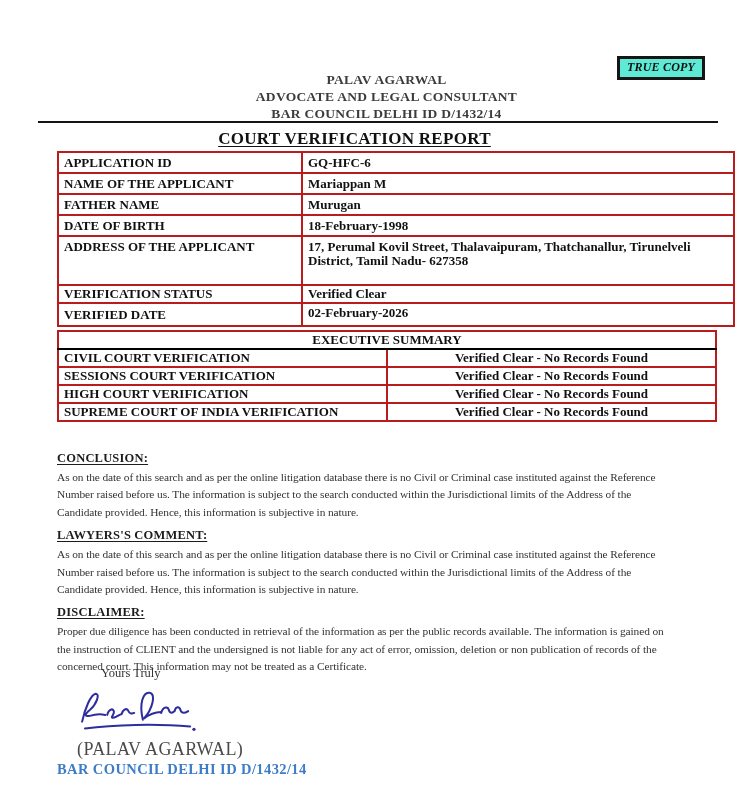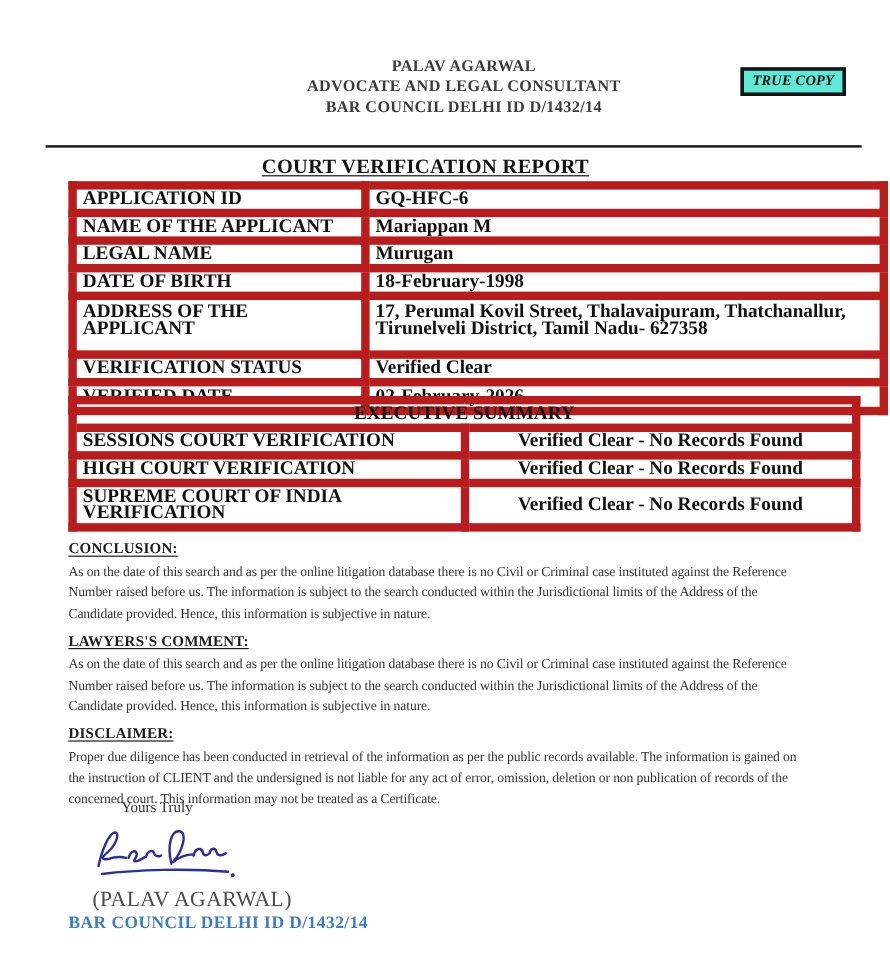--- a/index.html
+++ b/index.html
@@ -10,36 +10,36 @@
   }
   
   .stamp {
     position:absolute; left:617px; top:56px;
     border:3px solid #151515; padding:1px 7px 2px 7px; background:#5eead4;
     font-family:Liberation Serif, serif; font-weight:bold; font-style:italic;
     font-size:12px; color:#111; letter-spacing:0.2px; white-space:nowrap;
   }
   
   .letterhead {
-    position:absolute; left:57px; top:46px; width:659px;
+    position:absolute; left:57px; top:71px; width:659px;
     text-align:center; font-weight:bold; font-size:13.5px; color:#3c3c3c;
     line-height:17px; letter-spacing:0.3px;
   }
   .rule { position:absolute; left:38px; top:121px; width:680px; height:2px; background:#141414; }
   
   .title-wrap { position:absolute; left:57px; top:129px; width:659px; text-align:center; }
   .title {
     position:relative; left:-32px; font-weight:bold; font-size:17px; color:#111;
     text-decoration:underline; text-underline-offset:2px; letter-spacing:0.3px;
   }
   
   table { border-collapse:collapse; table-layout:fixed; }
   .t1 { position:absolute; left:57px; top:151px; width:660px; border:2px solid #000; }
   .t2 { position:absolute; left:57px; top:330px; width:660px; border:2px solid #000; }
-  .t1 td, .t2 td { border:7px solid #b91c1c; font-size:16px; font-weight:bold; line-height:14px; padding:1px 5px; vertical-align:middle; }
+  .t1 td, .t2 td { border:2px solid #b91c1c; font-size:13px; font-weight:bold; line-height:14px; padding:1px 5px; vertical-align:middle; }
   .t1 .lbl { width:244px; }
   .t1 .val { width:432px; }
   .t1 .r-std td { height:21px; }
   .t1 .r-addr td { height:49px; vertical-align:top; padding-top:3px; }
   .t1 .r-status td { height:18px; }
   .t1 .r-date td.lbl { height:23px; }
   .t1 .r-date td.val { vertical-align:top; padding-top:2px; }
   .t2 .t2h { text-align:center; height:18px; border-bottom:2px solid #000; }
   .t2 .lbl { width:246px; height:18px; }
   .t2 .val { width:414px; text-align:center; height:18px; }
@@ -86,21 +86,21 @@
     <tbody>
       <tr class="r-std">
         <td class="lbl">APPLICATION ID</td>
         <td class="val">GQ-HFC-6</td>
       </tr>
       <tr class="r-std">
         <td class="lbl">NAME OF THE APPLICANT</td>
         <td class="val">Mariappan M</td>
       </tr>
       <tr class="r-std">
-        <td class="lbl">LEGAL NAME</td>
+        <td class="lbl">FATHER NAME</td>
         <td class="val">Murugan</td>
       </tr>
       <tr class="r-std">
         <td class="lbl">DATE OF BIRTH</td>
         <td class="val">18-February-1998</td>
       </tr>
       <tr class="r-addr">
         <td class="lbl">ADDRESS OF THE APPLICANT</td>
         <td class="val">17, Perumal Kovil Street, Thalavaipuram, Thatchanallur, Tirunelveli District, Tamil Nadu- 627358</td>
       </tr>
@@ -112,20 +112,24 @@
         <td class="lbl">VERIFIED DATE</td>
         <td class="val">02-February-2026</td>
       </tr>
     </tbody>
   </table>
 
   <table class="t2">
     <tbody>
       <tr>
         <td class="t2h" colspan="2">EXECUTIVE SUMMARY</td>
+      </tr>
+      <tr>
+        <td class="lbl">CIVIL COURT VERIFICATION</td>
+        <td class="val">Verified Clear - No Records Found</td>
       </tr>
       <tr>
         <td class="lbl">SESSIONS COURT VERIFICATION</td>
         <td class="val">Verified Clear - No Records Found</td>
       </tr>
       <tr>
         <td class="lbl">HIGH COURT VERIFICATION</td>
         <td class="val">Verified Clear - No Records Found</td>
       </tr>
       <tr>

